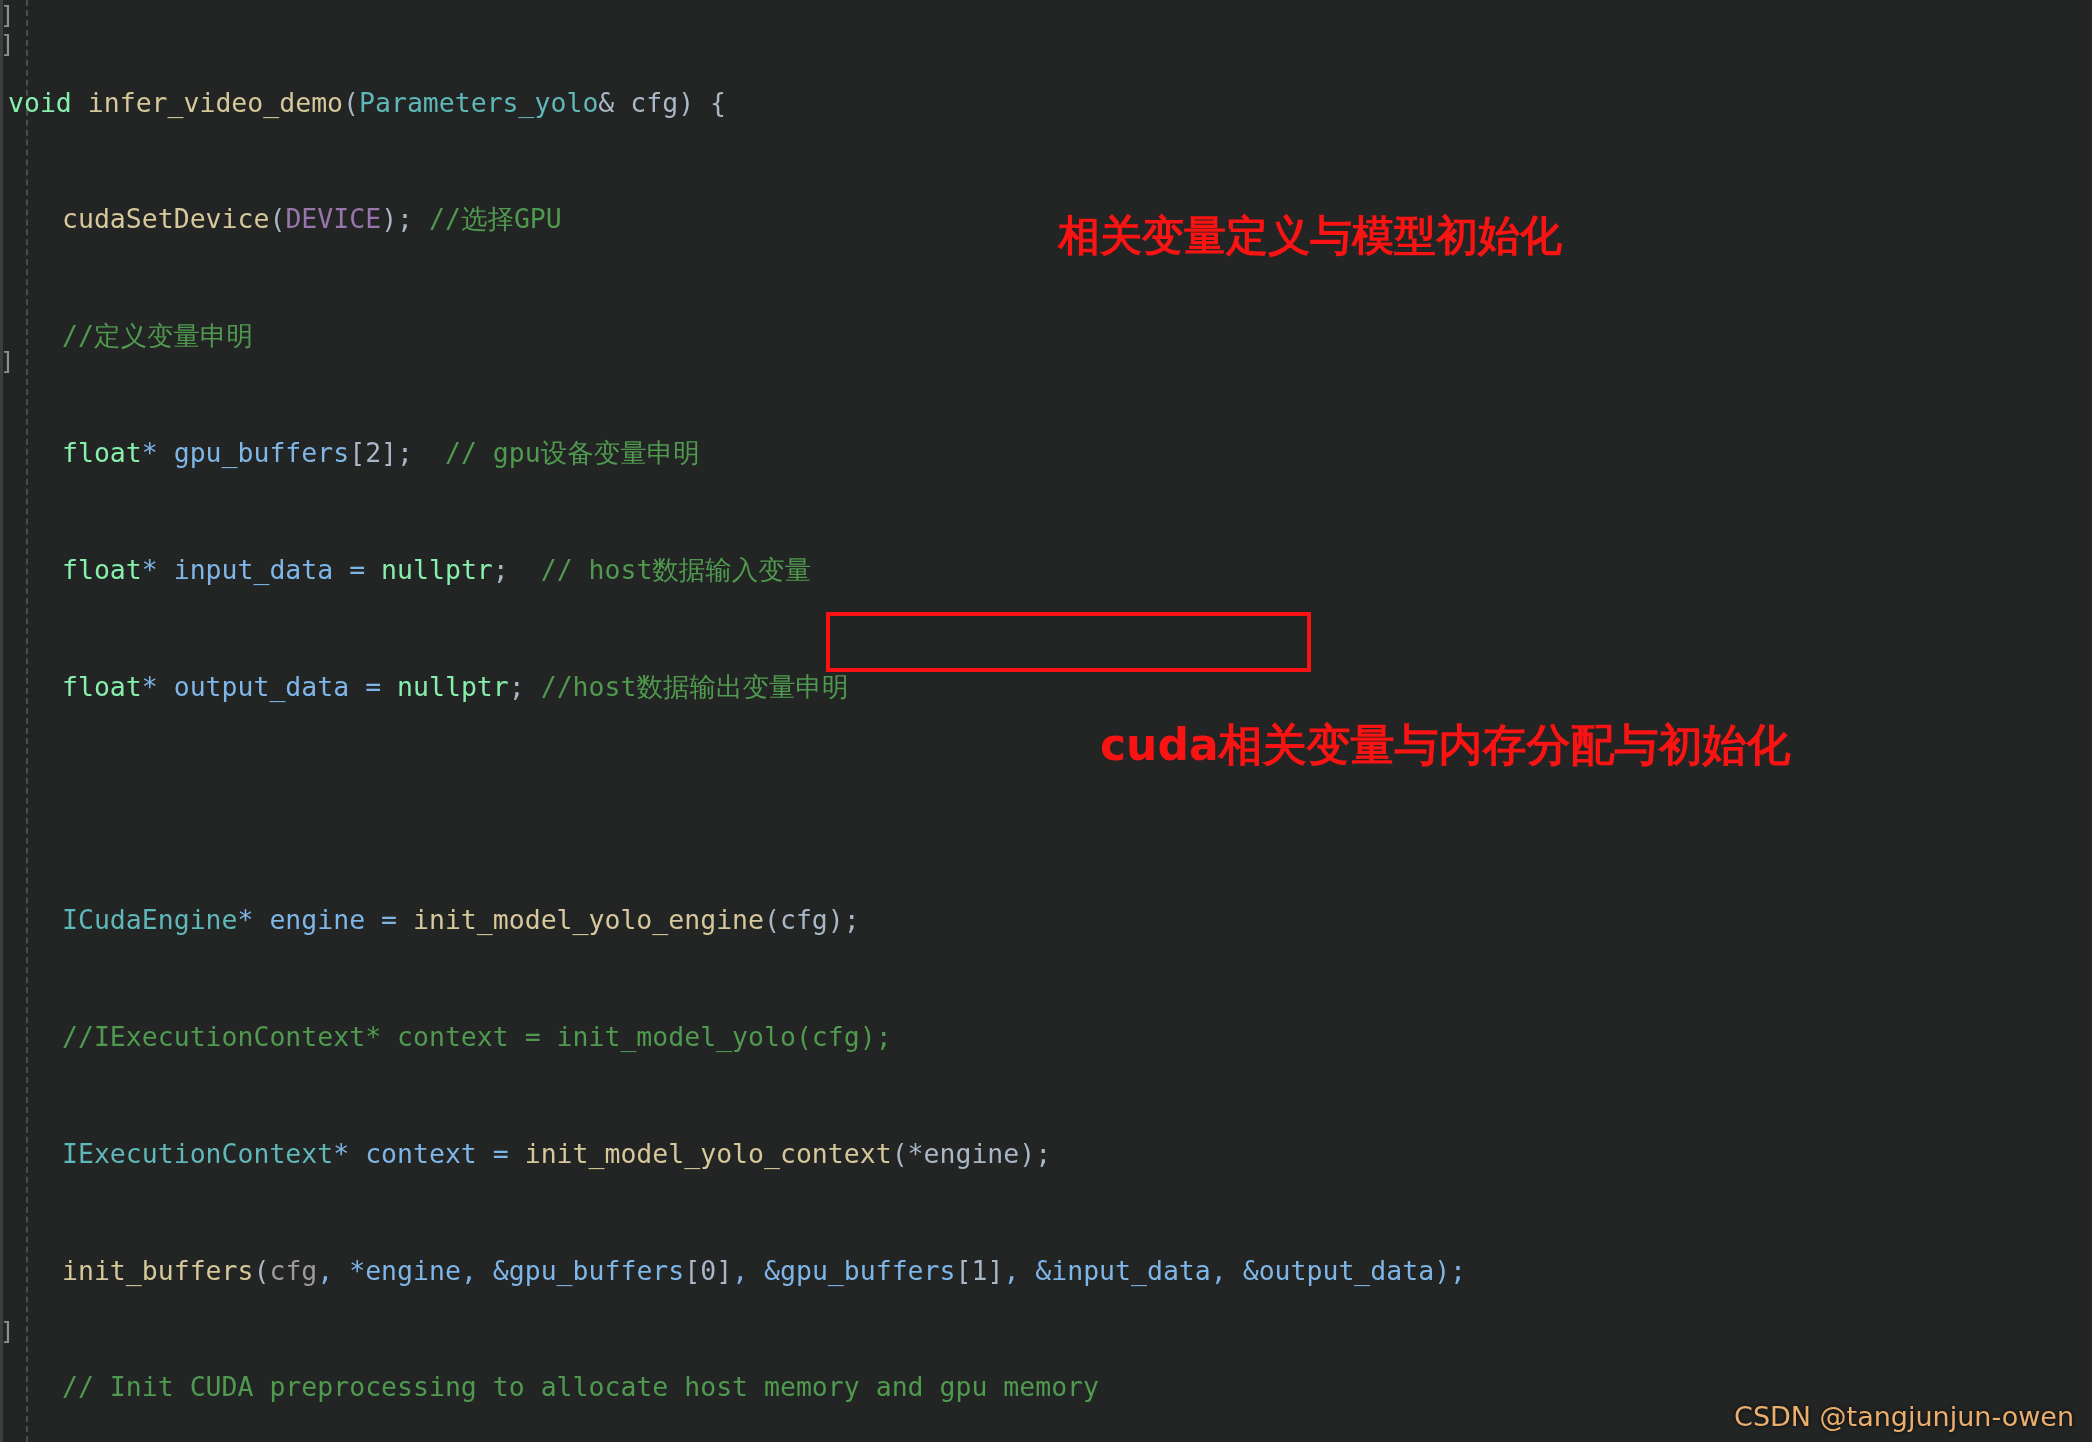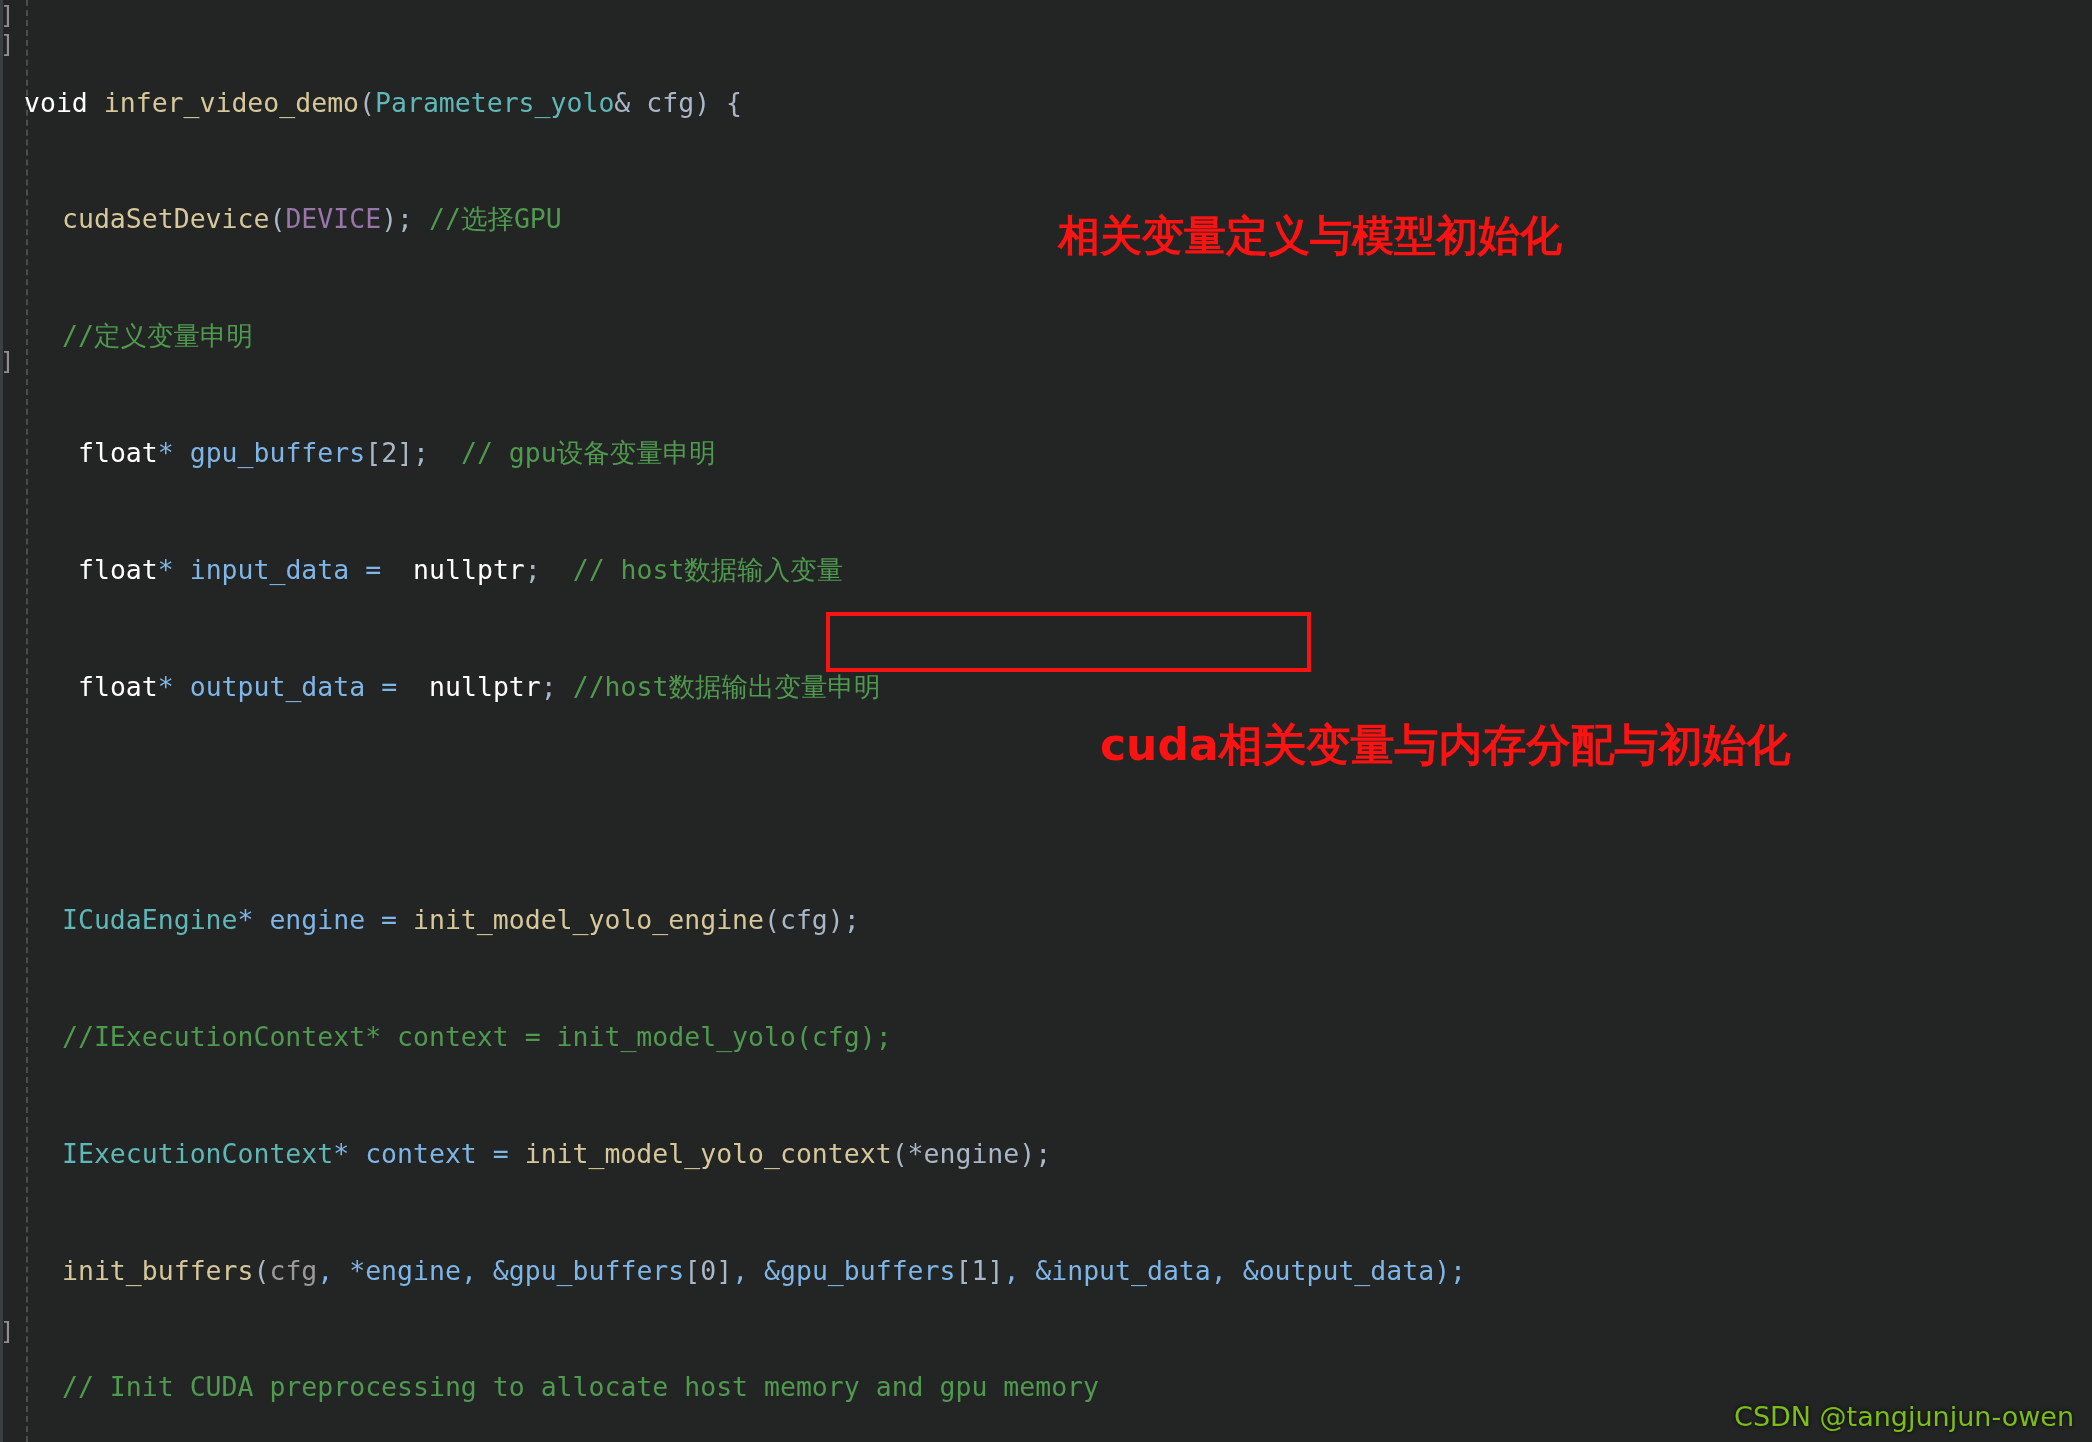--- a/index.html
+++ b/index.html
@@ -52,21 +52,21 @@
     line-height: 29.2px;
     letter-spacing: 0px;
     white-space: pre;
   }
   .line {
     height: 29.2px;
     white-space: pre;
     position: relative;
   }
   .pad { padding-left: 8px; }
-  .kw2      { color: #ffffff; margin-left: 16px; }   
+  .kw2      { color: #86efac; }   
   .type     { color: #5fb8b8; }   
   .fn       { color: #d6c89a; }   
   .var      { color: #7fb6e8; }   
   .field    { color: #9b9b9b; }   
   .punct    { color: #a9b7c6; }
   .cmt      { color: #4f9a4f; }
   .macro    { color: #9876aa; }
 
   
   .fold-marker {
@@ -93,21 +93,21 @@
     box-sizing: border-box;
     pointer-events: none;
   }
   #box-banner { left: 826px; top: 612px; width: 485px; height: 60px; }
 
   
   #watermark {
     position: absolute;
     right: 18px;
     bottom: 10px;
-    color: #84cc16;
+    color: #fdba74;
     font-family: "DejaVu Sans", "Liberation Sans", sans-serif;
     font-size: 27px;
     text-shadow: 0 0 4px rgba(0,0,0,.9);
     opacity: .92;
   }
 </style>
 </head>
 <body>
 
 <div id="editor">

